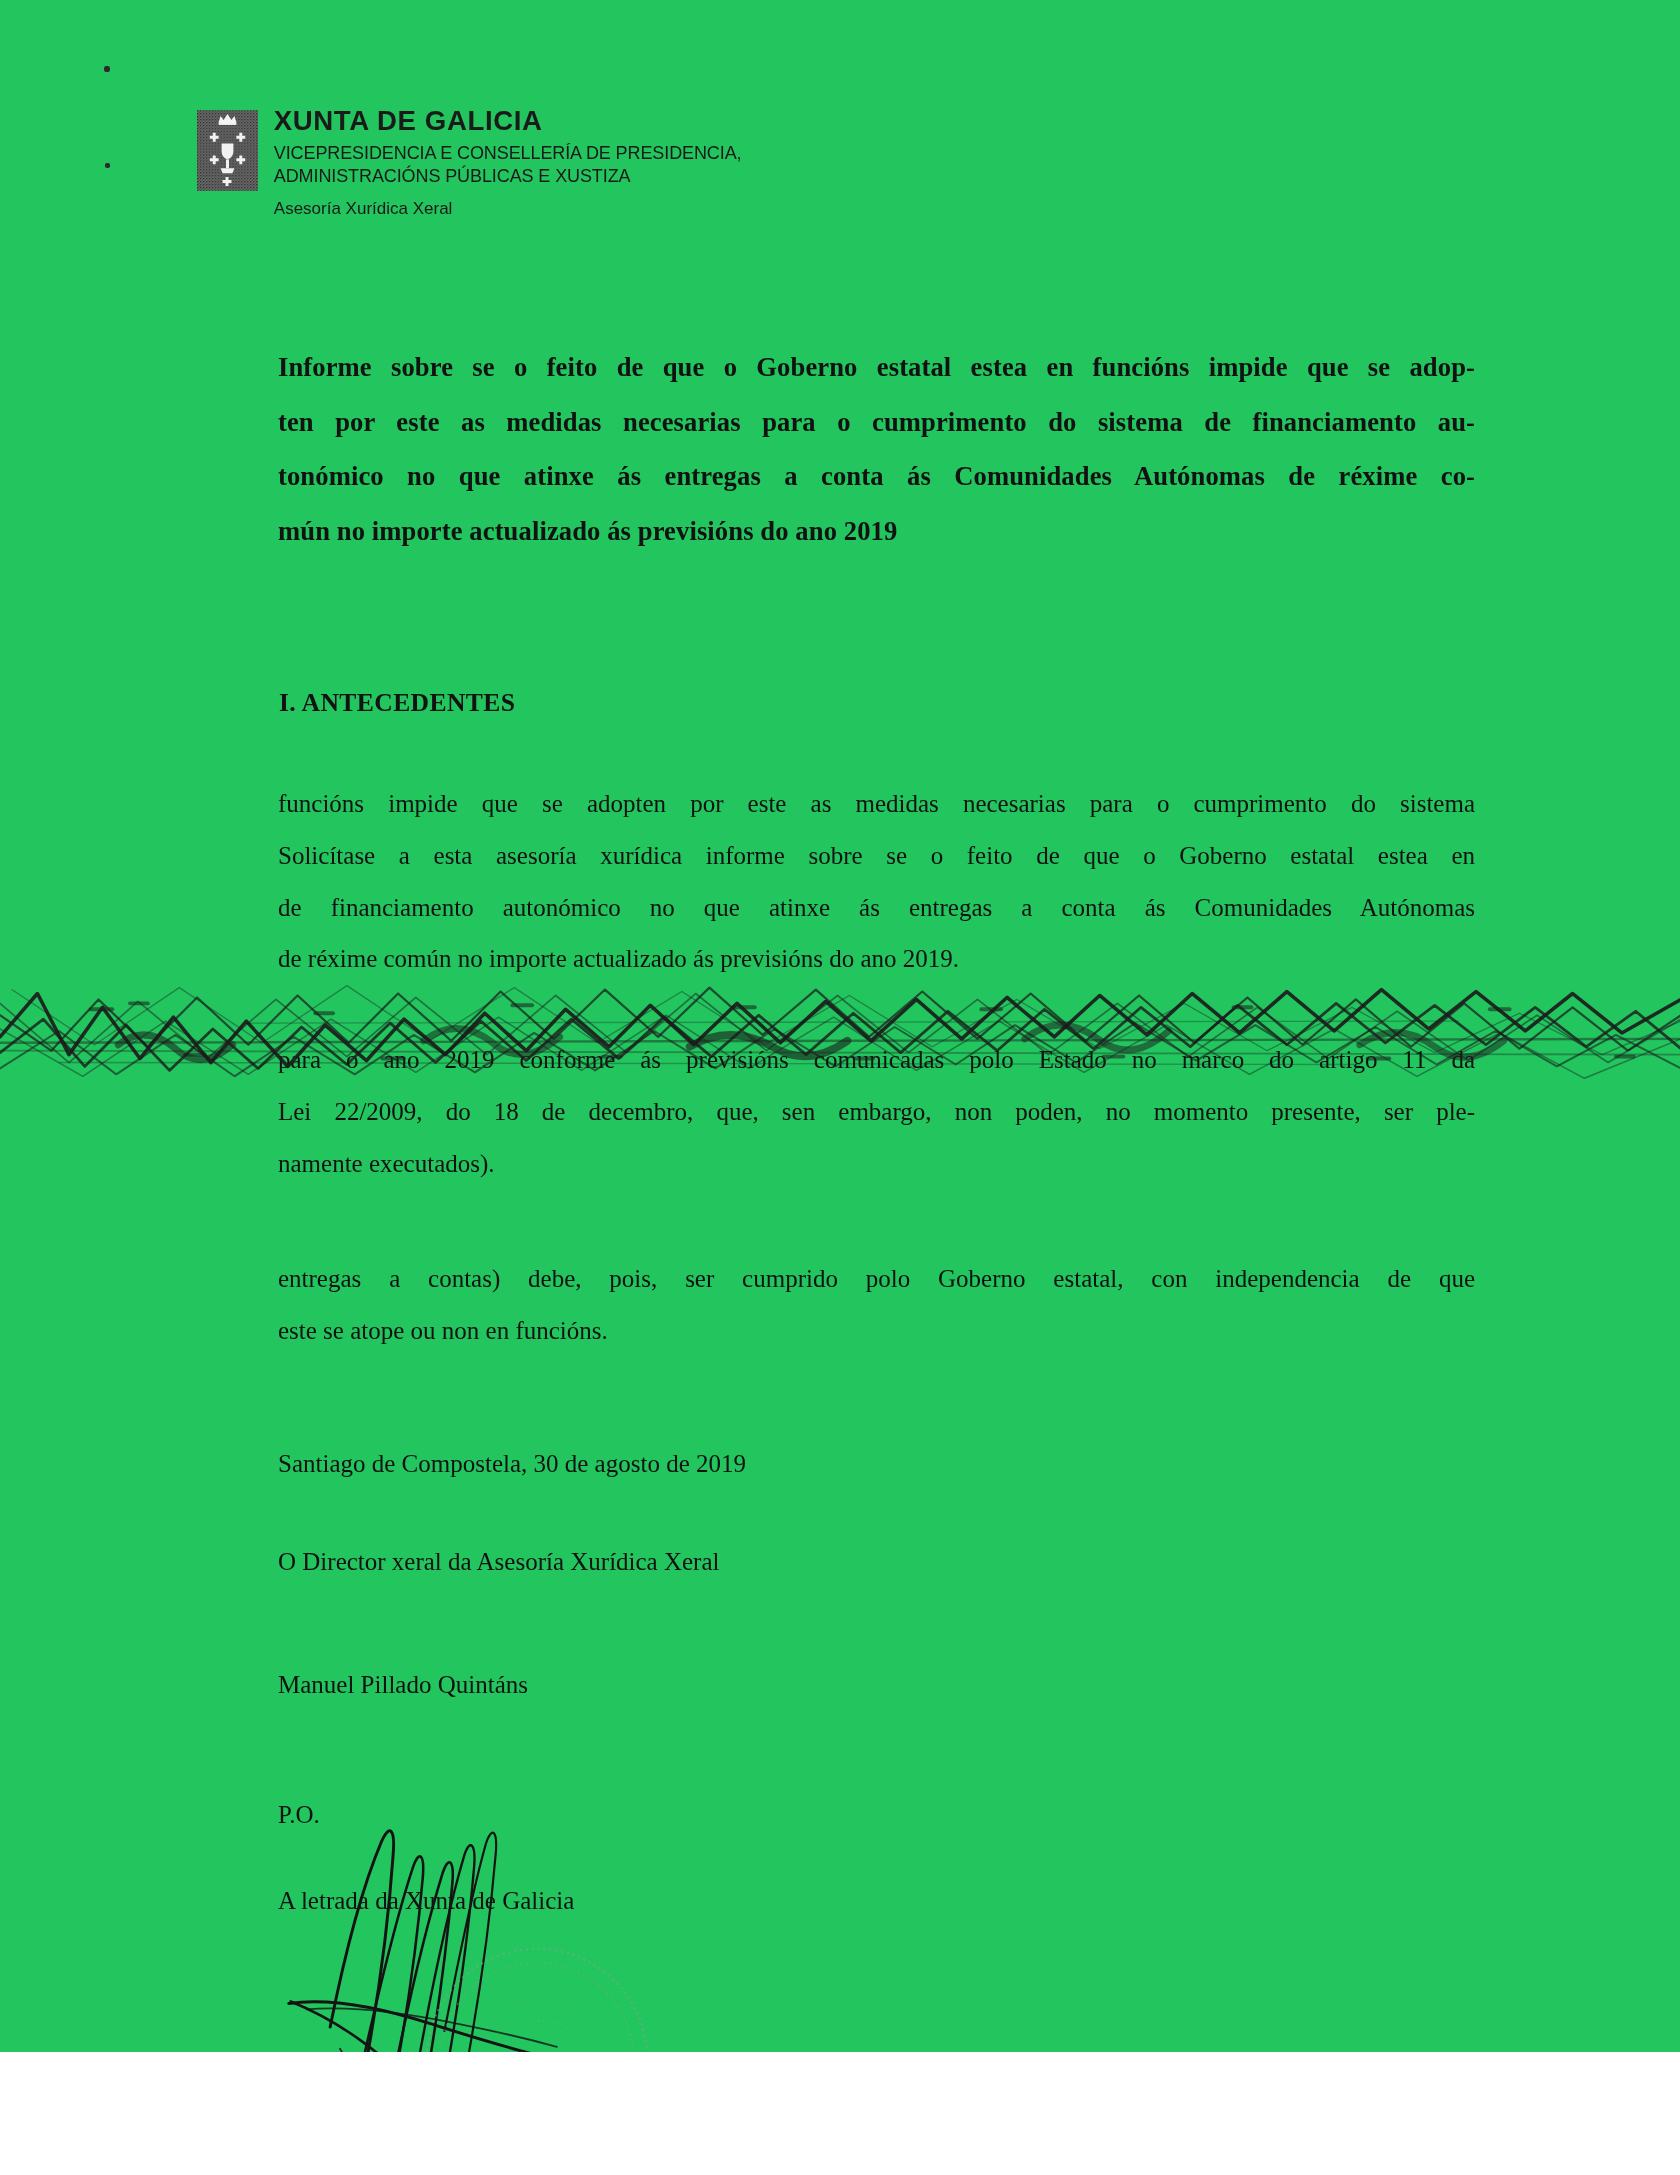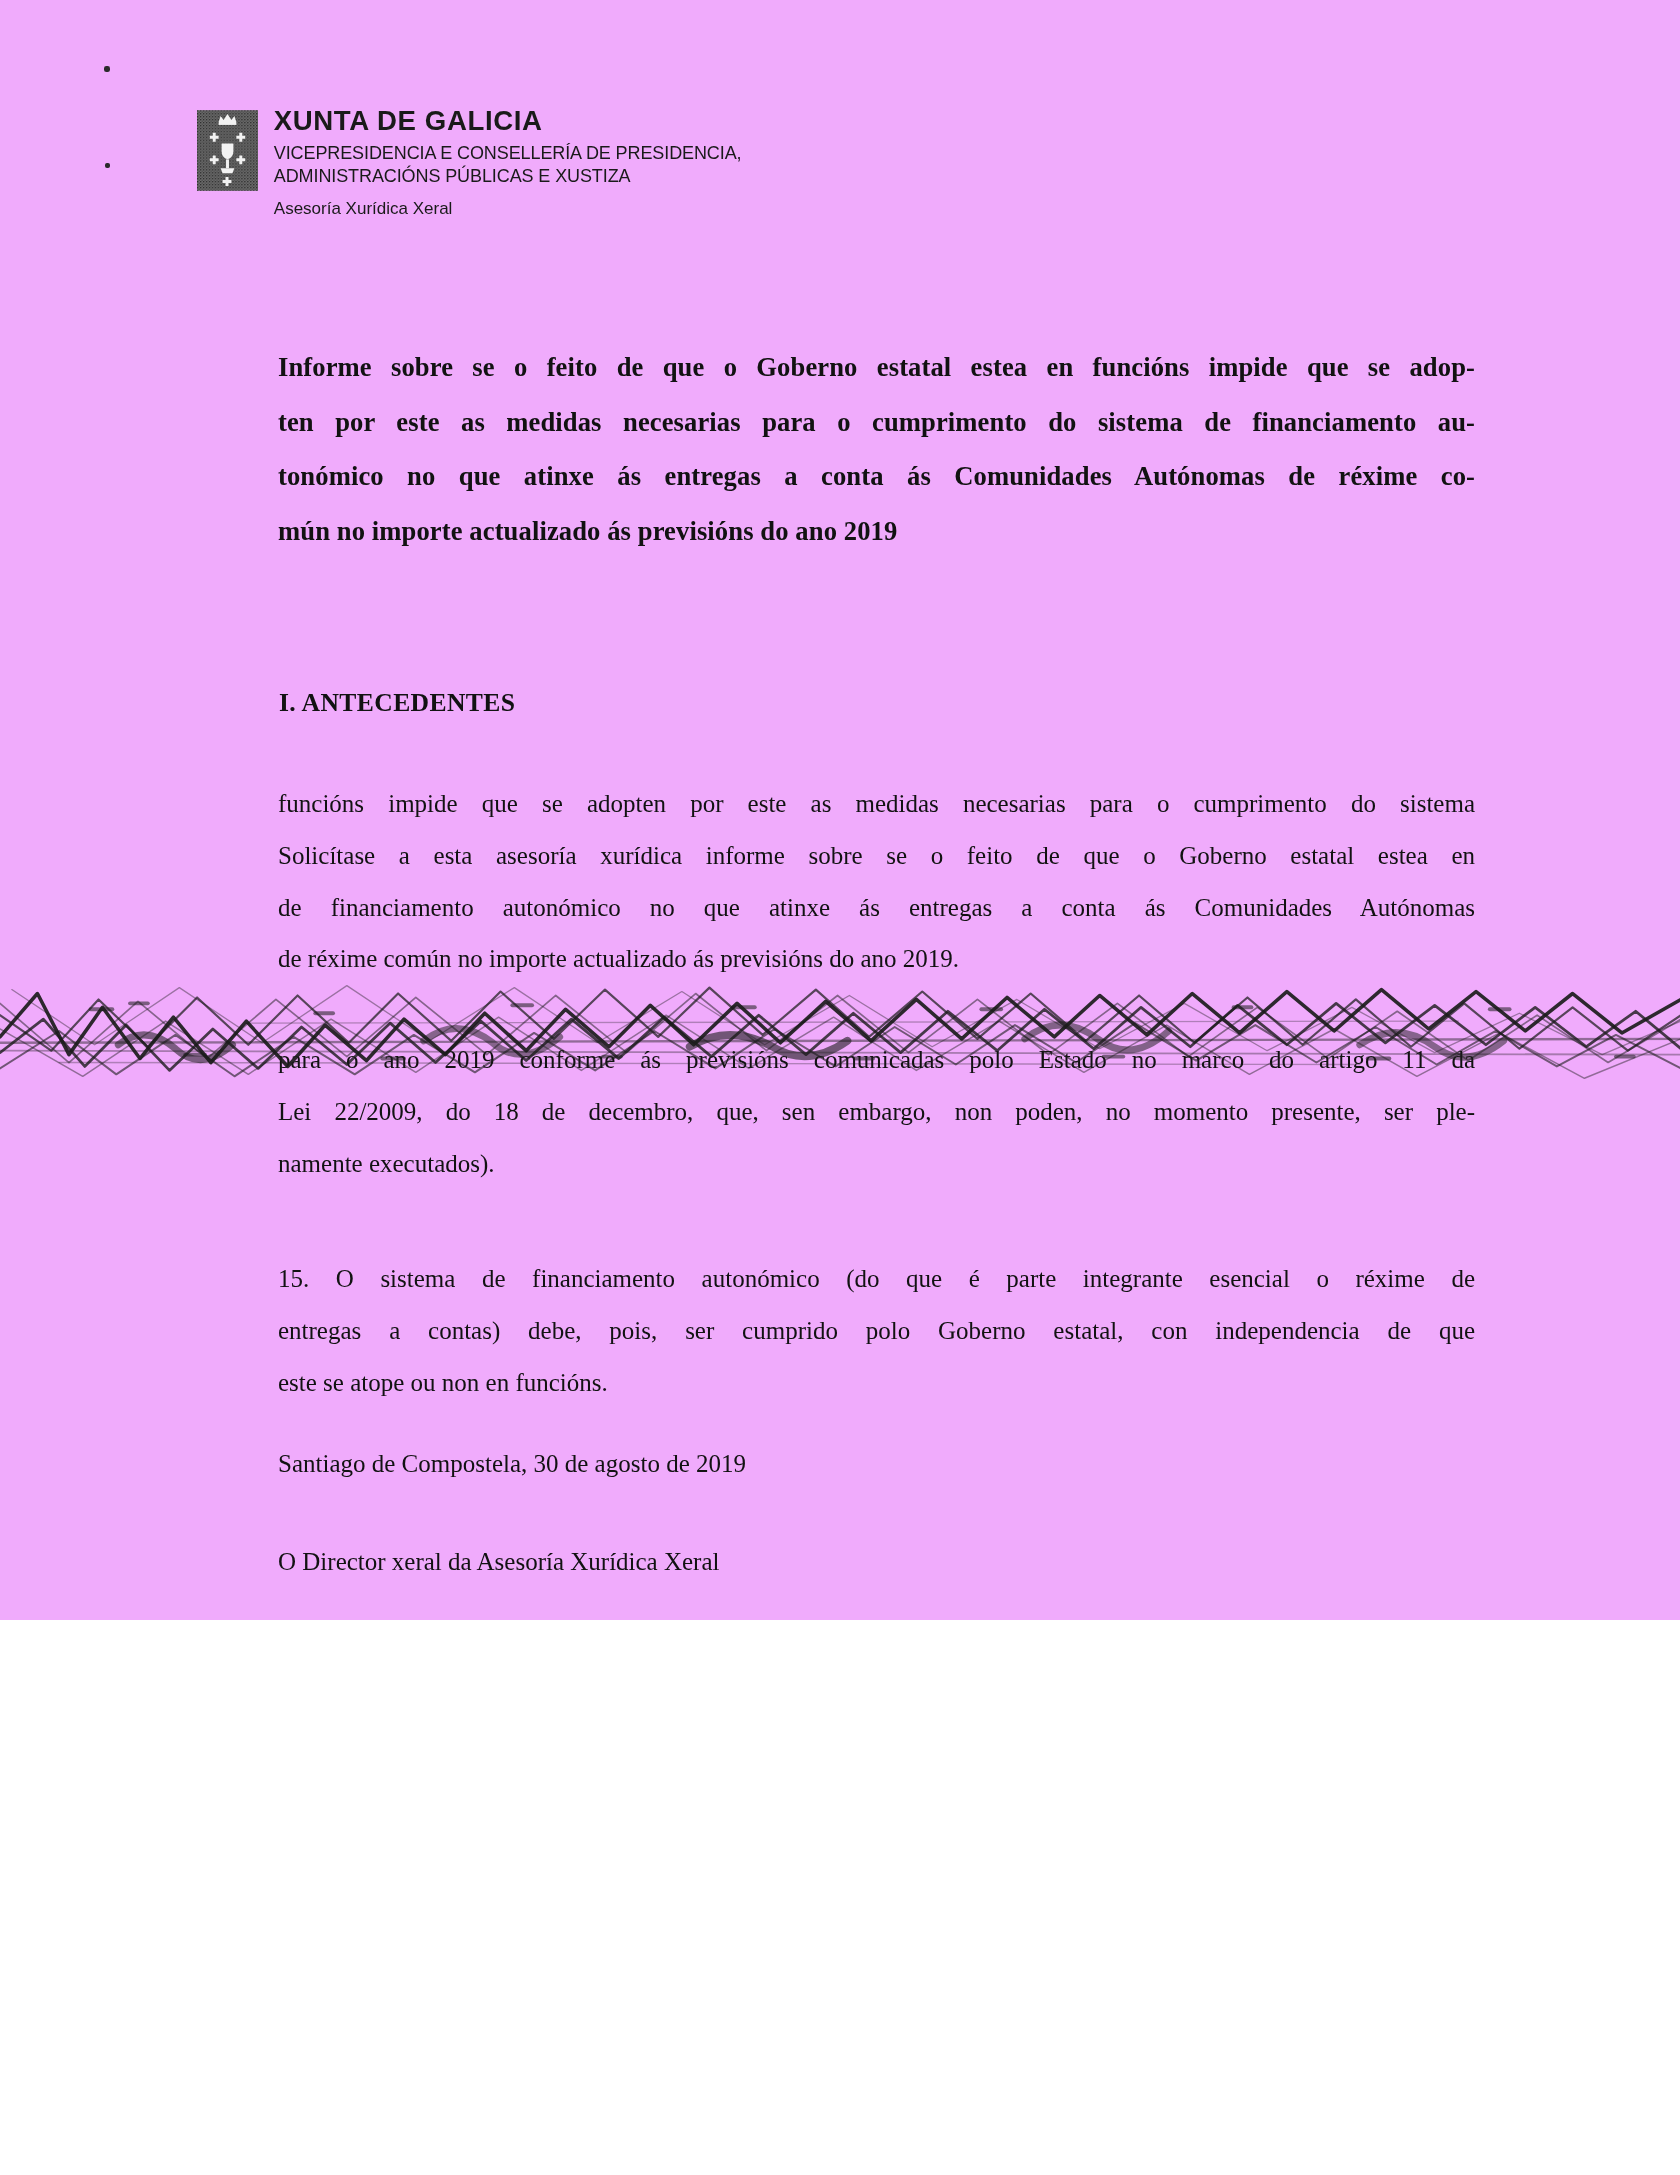--- a/index.html
+++ b/index.html
@@ -4,22 +4,22 @@
 <title>Informe Asesoría Xurídica Xeral</title>
 <style>
   html, body {
     margin: 0;
     padding: 0;
     background: #ffffff;
   }
   .page {
     position: relative;
     width: 1681px;
-    height: 1620px;
-    background: #f0abfc;
+    height: 2052px;
+    background: #22c55e;
     overflow: hidden;
     font-family: "Liberation Serif", "DejaVu Serif", serif;
     color: #121212;
   }
 
   
   .speckle {
     position: absolute;
     background: #2a2a2a;
     border-radius: 40%;
@@ -223,21 +223,20 @@
     <span class="ln">de réxime común no importe actualizado ás previsións do ano 2019.</span>
   </div>
 
   <div class="para" id="para-obscured">
     <span class="ln j">para o ano 2019 conforme ás previsións comunicadas polo Estado no marco do artigo 11 da</span>
     <span class="ln j">Lei 22/2009, do 18 de decembro, que, sen embargo, non poden, no momento presente, ser ple-</span>
     <span class="ln">namente executados).</span>
   </div>
 
   <div class="para" id="para-fifteen">
-    <span class="ln j">15. O sistema de financiamento autonómico (do que é parte integrante esencial o réxime de</span>
     <span class="ln j">entregas a contas) debe, pois, ser cumprido polo Goberno estatal, con independencia de que</span>
     <span class="ln">este se atope ou non en funcións.</span>
   </div>
 
   <div class="plain-line" id="line-place">Santiago de Compostela, 30 de agosto de 2019</div>
   <div class="plain-line" id="line-role">O Director xeral da Asesoría Xurídica Xeral</div>
   <div class="plain-line" id="line-name">Manuel Pillado Quintáns</div>
   <div class="plain-line" id="line-po">P.O.</div>
   <div class="plain-line" id="line-letrada">A letrada da Xunta de Galicia</div>
   <div class="plain-line" id="line-signer">Carmen Mª Salgueiro Moreira</div>

